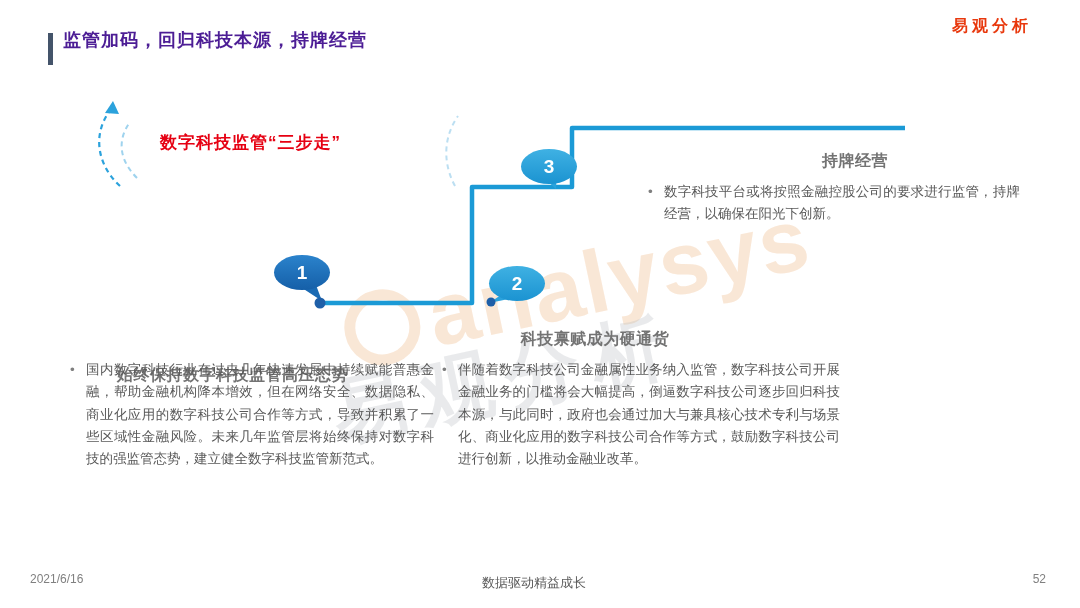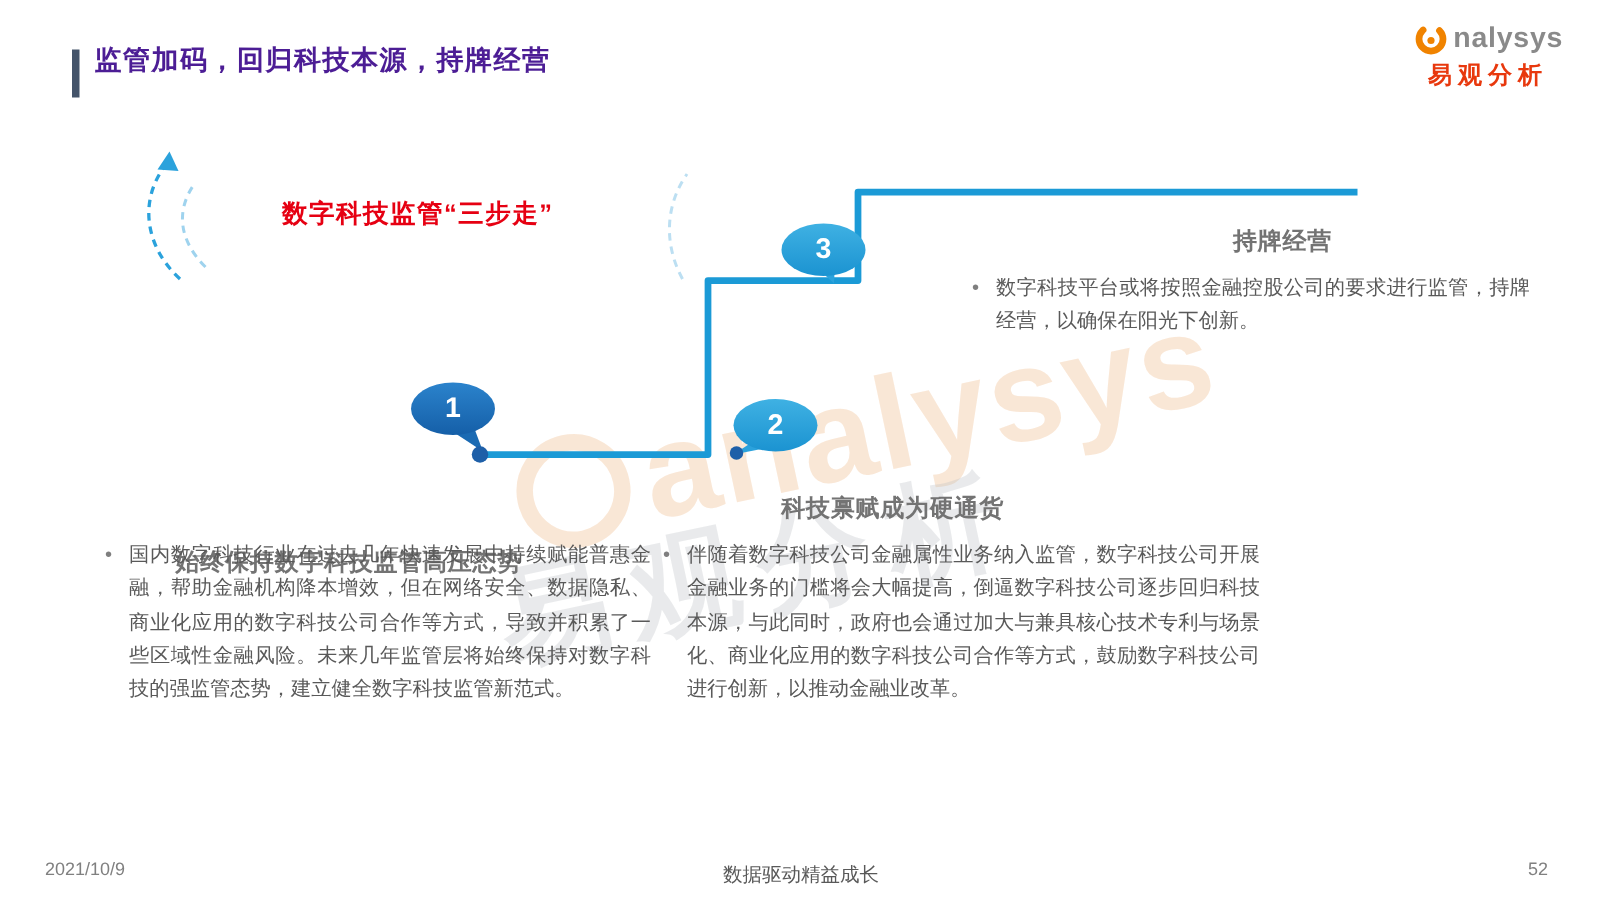--- a/index.html
+++ b/index.html
@@ -18,21 +18,21 @@
   .title-accent { left:48px; top:33px; width:5px; height:32px; background:#44546a; }
   .slide-title  { left:63px; top:28px; font-size:18px; font-weight:700; color:#4c1d95; letter-spacing:1px; z-index:3; }
 
   
   .logo { right:28px; top:14px; width:120px; text-align:center; z-index:3; }
   .logo-top { display:flex; align-items:center; justify-content:center; gap:3px; }
   .logo-brand { font-size:19px; font-weight:700; color:#8a8a8a; letter-spacing:0.5px; }
   .logo-cn { margin-top:2px; font-size:16px; font-weight:700; color:#e8380d; letter-spacing:4px; }
 
   
-  .diagram-label { left:160px; top:131px; font-size:17px; font-weight:700; color:#e60012; letter-spacing:1px; z-index:3;margin-left:28px; }
+  .diagram-label { left:160px; top:131px; font-size:17px; font-weight:700; color:#e60012; letter-spacing:1px; z-index:3; }
 
   
   .wm { z-index:0; pointer-events:none; white-space:nowrap; }
   .wm-brand {
     left:340px; top:235px;
     transform:rotate(-12deg);
     display:flex; align-items:center; gap:10px;
     opacity:0.40;
   }
   .wm-ring { width:76px; height:76px; border:11px solid #f2c49a; border-radius:50%; display:inline-block; }
@@ -66,42 +66,35 @@
   .step-body { display:flex; z-index:2; font-size:13.5px; color:#595959; line-height:1.65; text-align:justify; }
   .step-body .bullet { width:16px; flex:0 0 16px; color:#7f7f7f; }
   .step-body .body-text { flex:1; }
   .step-body-1 { left:70px;  top:359px; width:364px; }
   .step-body-2 { left:442px; top:359px; width:398px; }
   .step-body-3 { left:648px; top:181px; width:372px; }
 
   
   .footer-date   { left:30px;  top:572px; font-size:12px; color:#808080; z-index:3; }
   .footer-slogan { left:0; top:574px; width:1068px; text-align:center; font-size:13px; color:#595959; z-index:3; }
-  .footer-page   { right:48px; top:572px; font-size:12px; color:#808080; z-index:3; }
+  .footer-page   { right:34px; top:572px; font-size:12px; color:#808080; z-index:3; }
 </style>
 </head>
 <body>
 
 <div class="abs wm wm-brand">
   <span class="wm-ring"></span>
   <span class="wm-brand-text">analysys</span>
 </div>
 <div class="abs wm wm-cn">易观分析</div>
 
 <div class="abs title-accent"></div>
 <div class="abs slide-title">监管加码，回归科技本源，持牌经营</div>
 
 <div class="abs logo">
-  <div class="logo-top">
-    <svg width="24" height="24" viewBox="0 0 24 24">
-      <circle cx="12" cy="12" r="8" fill="none" stroke="#f08300" stroke-width="4.5" stroke-dasharray="38 12" stroke-linecap="round" transform="rotate(-45 12 12)"></circle>
-      <circle cx="12" cy="13" r="2.4" fill="#f08300"></circle>
-    </svg>
-    <span class="logo-brand">nalysys</span>
-  </div>
   <div class="logo-cn">易观分析</div>
 </div>
 
 <div class="abs diagram-label">数字科技监管“三步走”</div>
 
 <svg class="abs diagram-svg" width="1080" height="608" viewBox="0 0 1080 608">
 
   <path d="M120,186 C96,164 92,132 112,108" fill="none" stroke="#2ba2dc" stroke-width="2.2" stroke-dasharray="5 4"></path>
   <polygon points="105,113 113,101 119,114" fill="#2ba2dc"></polygon>
   <path d="M137,178 C119,160 117,140 130,122" fill="none" stroke="#9fd3ee" stroke-width="2" stroke-dasharray="5 4"></path>
@@ -132,15 +125,15 @@
 </div>
 <div class="abs step-body step-body-2">
   <span class="bullet">•</span>
   <span class="body-text">伴随着数字科技公司金融属性业务纳入监管，数字科技公司开展金融业务的门槛将会大幅提高，倒逼数字科技公司逐步回归科技本源，与此同时，政府也会通过加大与兼具核心技术专利与场景化、商业化应用的数字科技公司合作等方式，鼓励数字科技公司进行创新，以推动金融业改革。</span>
 </div>
 <div class="abs step-body step-body-3">
   <span class="bullet">•</span>
   <span class="body-text">数字科技平台或将按照金融控股公司的要求进行监管，持牌经营，以确保在阳光下创新。</span>
 </div>
 
-<div class="abs footer-date">2021/10/9</div>
+<div class="abs footer-date">2021/6/16</div>
 <div class="abs footer-slogan">数据驱动精益成长</div>
 <div class="abs footer-page">52</div>
 
 </body></html>

